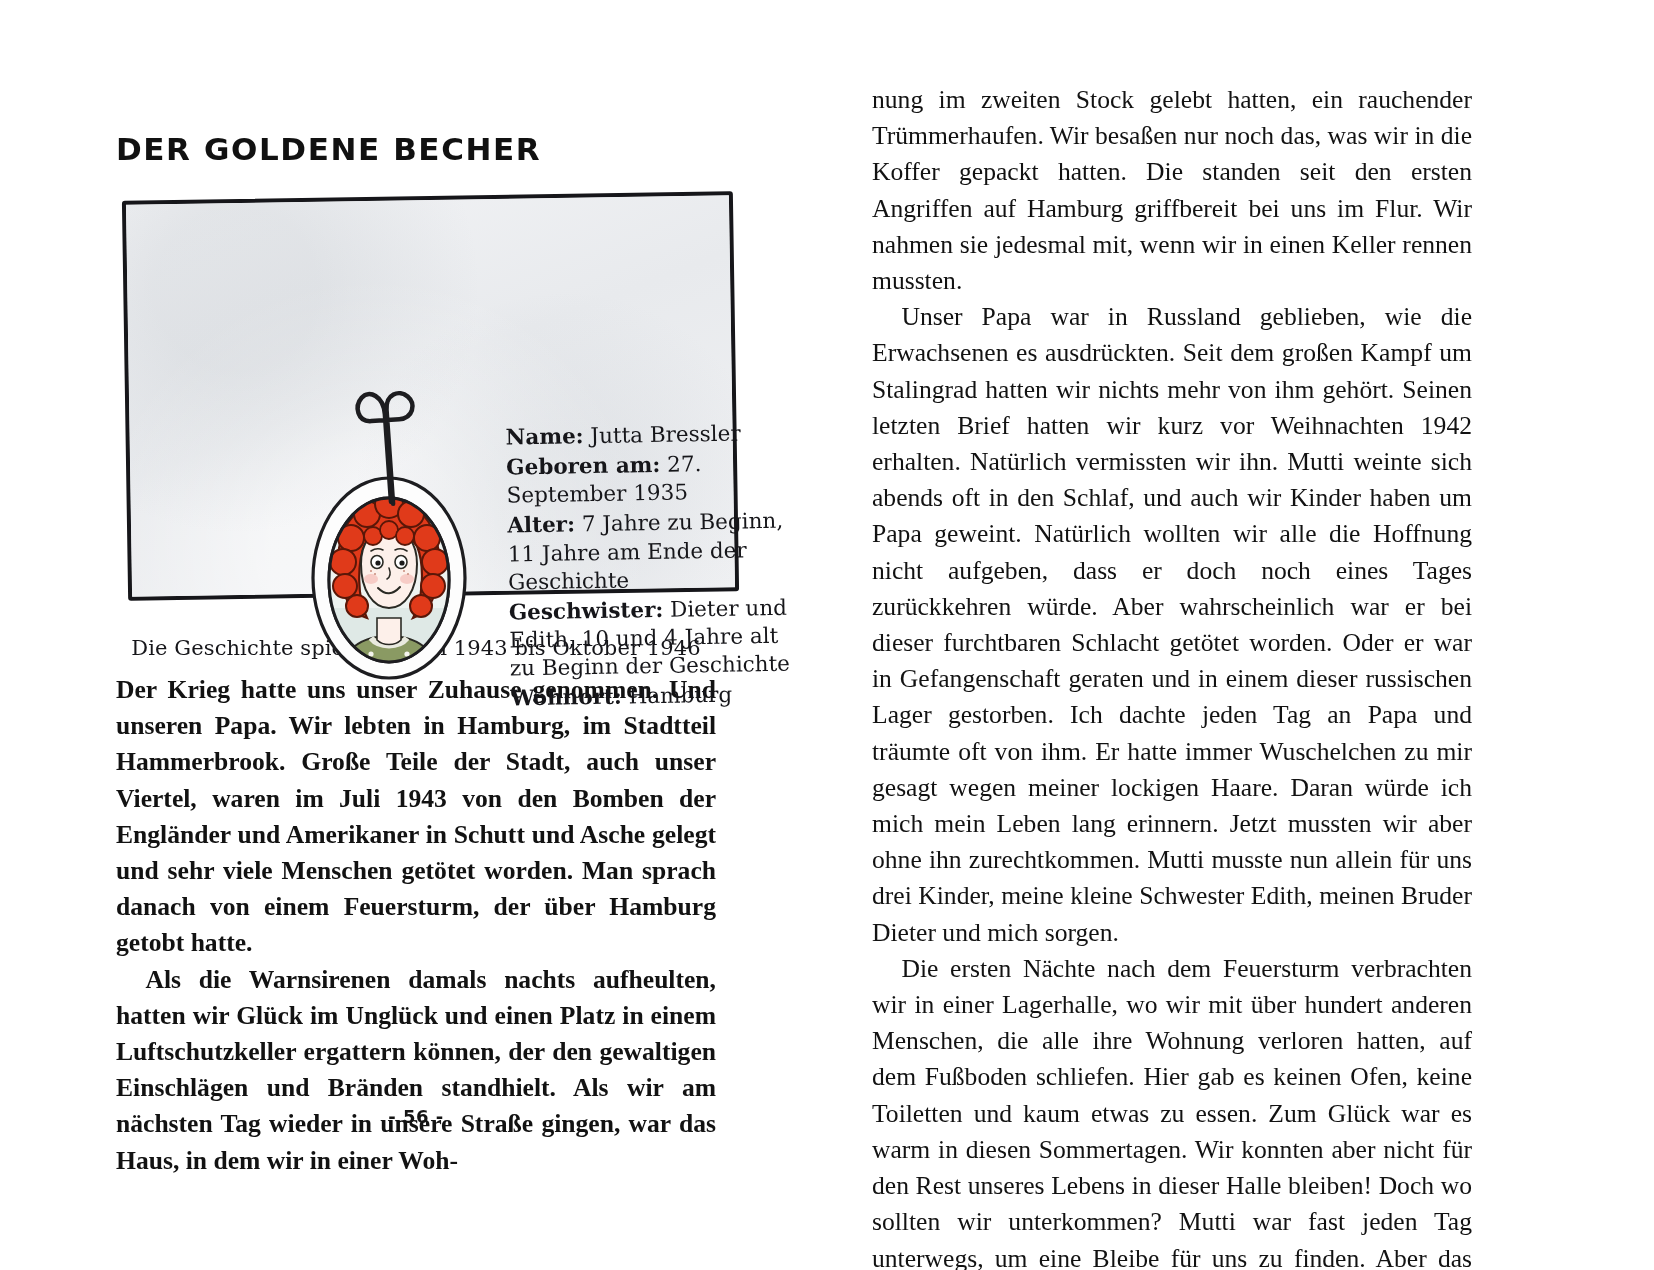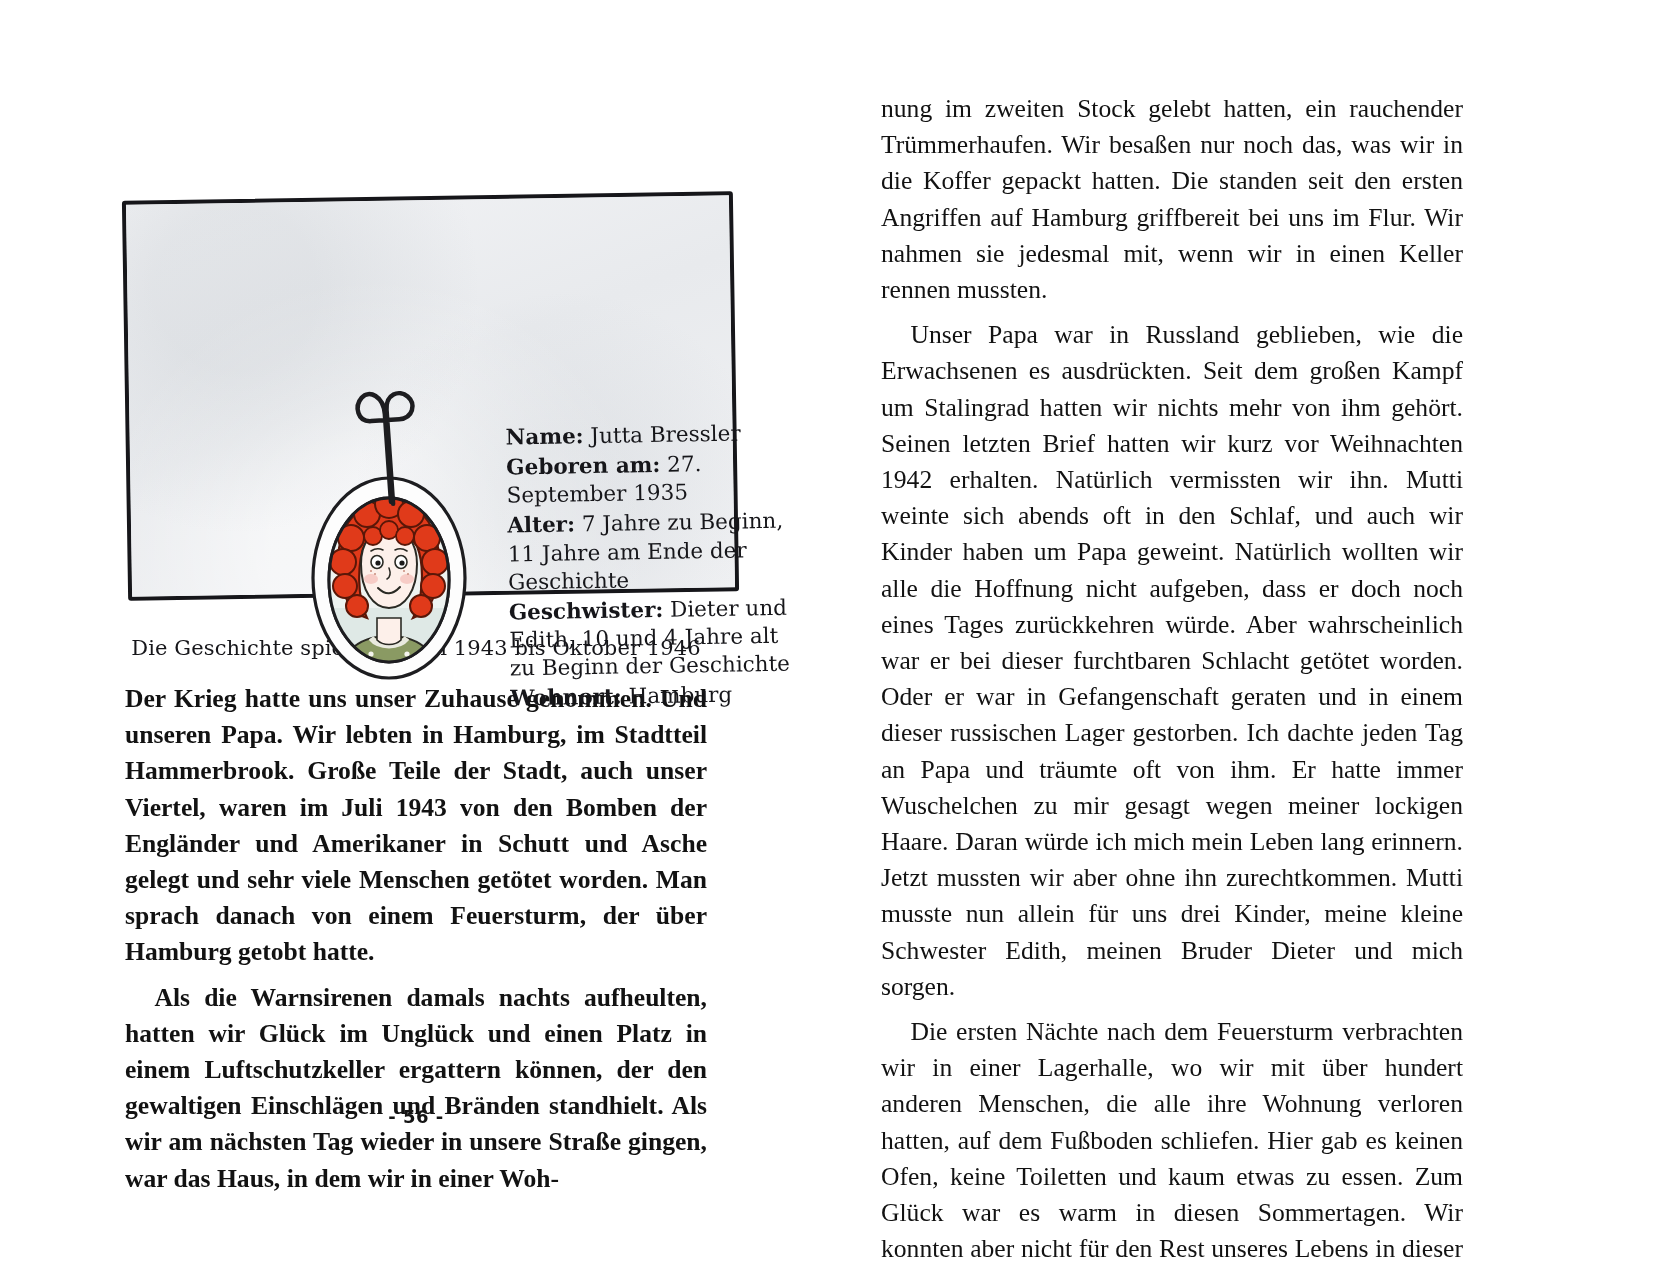--- a/index.html
+++ b/index.html
@@ -139,21 +139,21 @@
 
   
   .body-text {
     font-family: "Liberation Serif", serif;
     font-size: 25.6px;
     line-height: 36.2px;
     text-align: justify;
     color: #121212;
     hyphens: manual;
   }
-  .body-text p { margin: 9px; }
+  .body-text p { margin: 0; }
   .body-text p + p { text-indent: 1.15em; }
 
   .left-body  { top: 672px; }
   .right-body { top: 82px; }
 
   
   .folio {
     position: absolute;
     top: 1106px;
     font-family: "DejaVu Sans", sans-serif;
@@ -164,20 +164,21 @@
   }
   .folio-left  { left: 116px; width: 600px; text-align: center; }
 </style>
 </head>
 <body>
 
 <div class="spread">
 
   <div class="page page-left">
 
+    <h1 class="chapter-title">DER GOLDENE BECHER</h1>
 
     <div class="card-wrap">
       <div class="card">
         <div class="card-inner"></div>
       </div>
 
       <svg class="paperclip" viewBox="0 0 70 130">
         <path d="M34 122 L34 34 C34 16 20 8 12 16 C4 24 6 40 20 40 L48 40 C62 40 66 26 58 18 C50 10 36 14 36 30 L36 124" fill="none" stroke="#1d1d20" stroke-width="4.5" stroke-linecap="round" stroke-linejoin="round" transform="translate(0,-6) rotate(-4 35 65)"></path>
       </svg>
 

